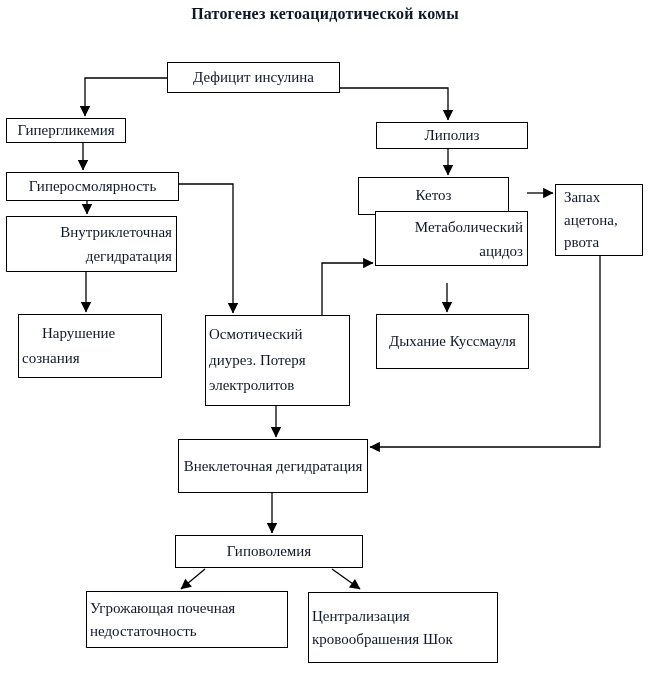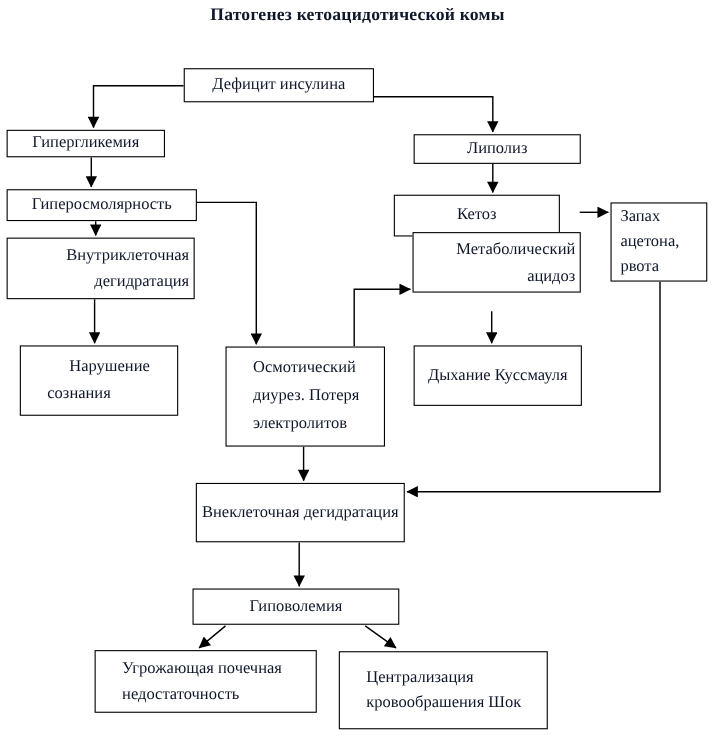--- a/index.html
+++ b/index.html
@@ -37,26 +37,26 @@
     align-items: center;
     justify-content: center;
     text-align: right;
     font-size: 15px;
     line-height: 1.3;
     padding: 2px 4px;
   }
   .node.left {
     justify-content: flex-start;
     text-align: left;
-    padding-left: 24px;
+    padding-left: 3px;
     padding-right: 6px;
   }
   
   #n-insulin        { left:167px; top:62px;  width:173px; height:31px; }
-  #n-hyperglycemia  { left:6px;   top:118px; width:144px; height:25px; }
+  #n-hyperglycemia  { left:6px;   top:118px; width:120px; height:25px; }
   #n-hyperosmolar   { left:6px;   top:172px; width:173px; height:29px; }
   #n-intracell      { left:6px;   top:216px; width:171px; height:56px; line-height:1.6; }
   #n-conscious      { left:18px;  top:314px; width:144px; height:64px; line-height:1.7; }
   #n-conscious span { text-indent:20px; display:block; }
   #n-osmotic        { left:205px; top:315px; width:145px; height:91px; line-height:1.7; }
   #n-lipolysis      { left:376px; top:122px; width:152px; height:27px; }
   #n-ketosis        { left:358px; top:177px; width:151px; height:38px; }
   #n-metabolic      { left:375px; top:211px; width:153px; height:55px; line-height:1.6; }
   #n-acetone        { left:555px; top:184px; width:88px;  height:72px; line-height:1.5; padding-left:8px; }
   #n-kussmaul       { left:376px; top:314px; width:153px; height:55px; line-height:1.5; }

